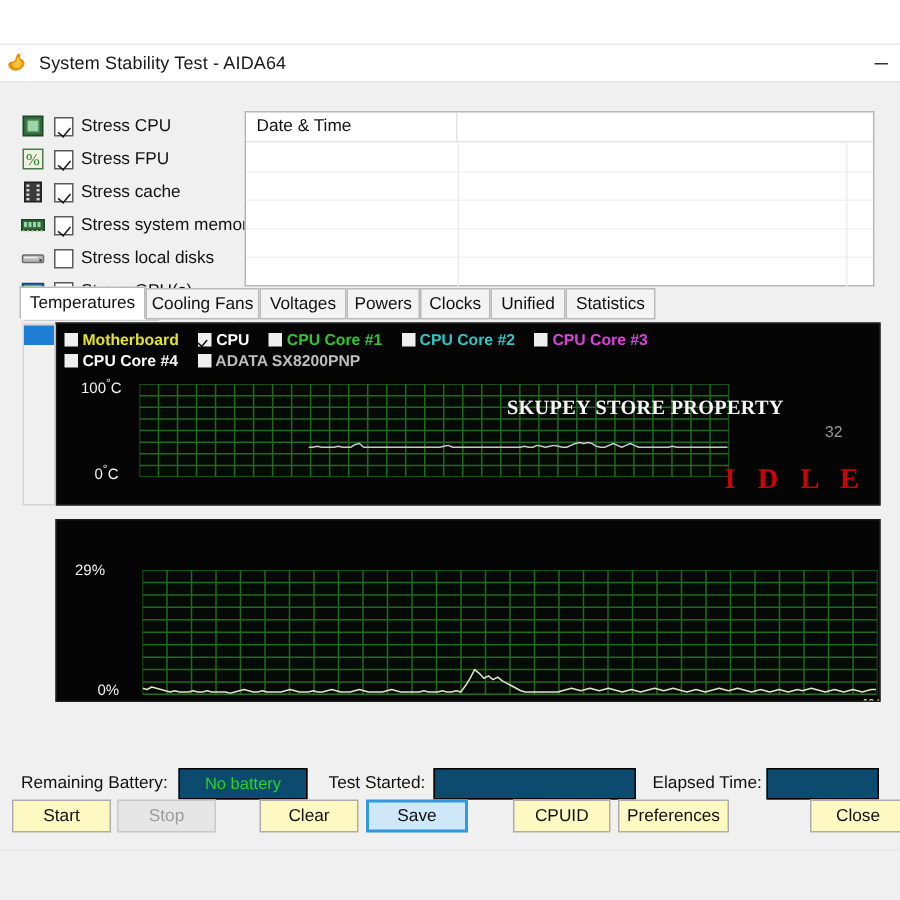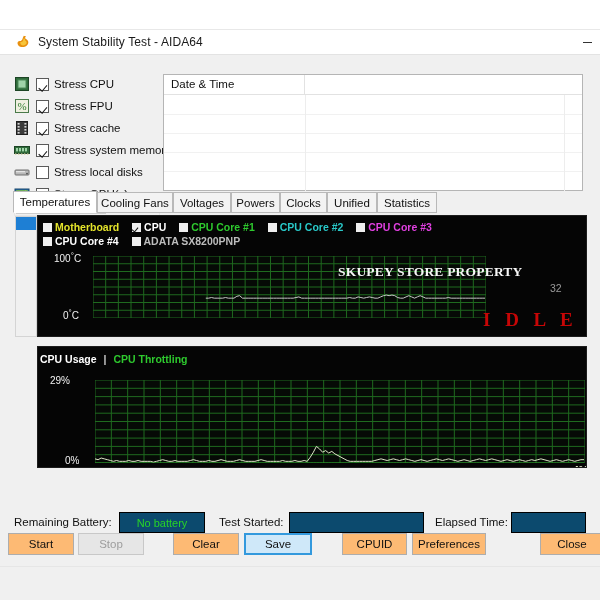--- a/index.html
+++ b/index.html
@@ -19,21 +19,21 @@
   
   .titlebar {
     position: absolute; left: 0; top: 0; width: 600px; height: 30px;
     background: #ffffff;
     border-bottom: 1px solid #e8e8e8;
   }
   .titlebar-inner {
     position: absolute; left: 0; top: 30px; width: 600px; height: 24px;
     background: #ffffff;
     display: flex; align-items: center;
-    padding-left: 16px;
+    padding-left: 4px;
   }
   .flame-icon {
     width: 15px; height: 15px; margin-right: 7px; flex: 0 0 auto;
     position: relative;
   }
   .flame-icon svg { display: block; }
   .win-title {
     font-size: 12px; color: #1a1a1a; white-space: nowrap;
     letter-spacing: 0.1px;
   }
@@ -237,21 +237,21 @@
   }
   .st-box span { font-size: 11px; color: #27d427; white-space: nowrap; }
 
   
   .btnbar {
     position: absolute; left: 0; top: 478px; width: 600px; height: 40px;
   }
   .btn {
     position: absolute; top: 0; height: 22px;
     border: 1px solid #adadad;
-    background: #fdba74;
+    background: #fef9c3;
     font-size: 11.5px; color: #111;
     display: flex; align-items: center; justify-content: center;
     cursor: default;
   }
   .btn.primary {
     background: #cfe8f9; border: 2px solid #3399dd;
   }
   .btn.disabled { color: #9d9d9d; background: #e6e6e6; border-color: #c8c8c8; }
   .bottom-strip {
     position: absolute; left: 0; top: 511px; width: 600px; height: 34px;
@@ -461,25 +461,20 @@
       <span class="watermark">SKUPEY STORE PROPERTY</span>
       <span class="idle">I D L E</span>
       <span class="rdval" id="temp-val">32</span>
     </div>
 
     <div class="panel-scroll">
       <div class="thumb"></div>
     </div>
 
     <div class="panel" id="usage-panel">
-      <div class="legend" style="top:5px">
-        <span class="lg-item" style="margin:0 2px;color:#ffffff">CPU Usage</span>
-        <span class="lg-item" style="margin:0 2px;color:#cccccc">|</span>
-        <span class="lg-item" style="margin:0 2px;color:#2ec92e">CPU Throttling</span>
-      </div>
 
       <span class="axis-lab" id="usage-y-top" style="left:12px;top:28px">29%</span>
       <span class="axis-lab" id="usage-y-bot" style="left:27px;top:108px">0%</span>
 
       <div class="plot" id="usage-plot">
         <svg class="gridv" id="usage-grid" viewBox="0 0 490 83" preserveAspectRatio="none">
             <line x1="0.00" y1="0" x2="0.00" y2="83" stroke="#1f6a1f" stroke-width="1"></line>
             <line x1="16.33" y1="0" x2="16.33" y2="83" stroke="#1f6a1f" stroke-width="1"></line>
             <line x1="32.67" y1="0" x2="32.67" y2="83" stroke="#1f6a1f" stroke-width="1"></line>
             <line x1="49.00" y1="0" x2="49.00" y2="83" stroke="#1f6a1f" stroke-width="1"></line>

